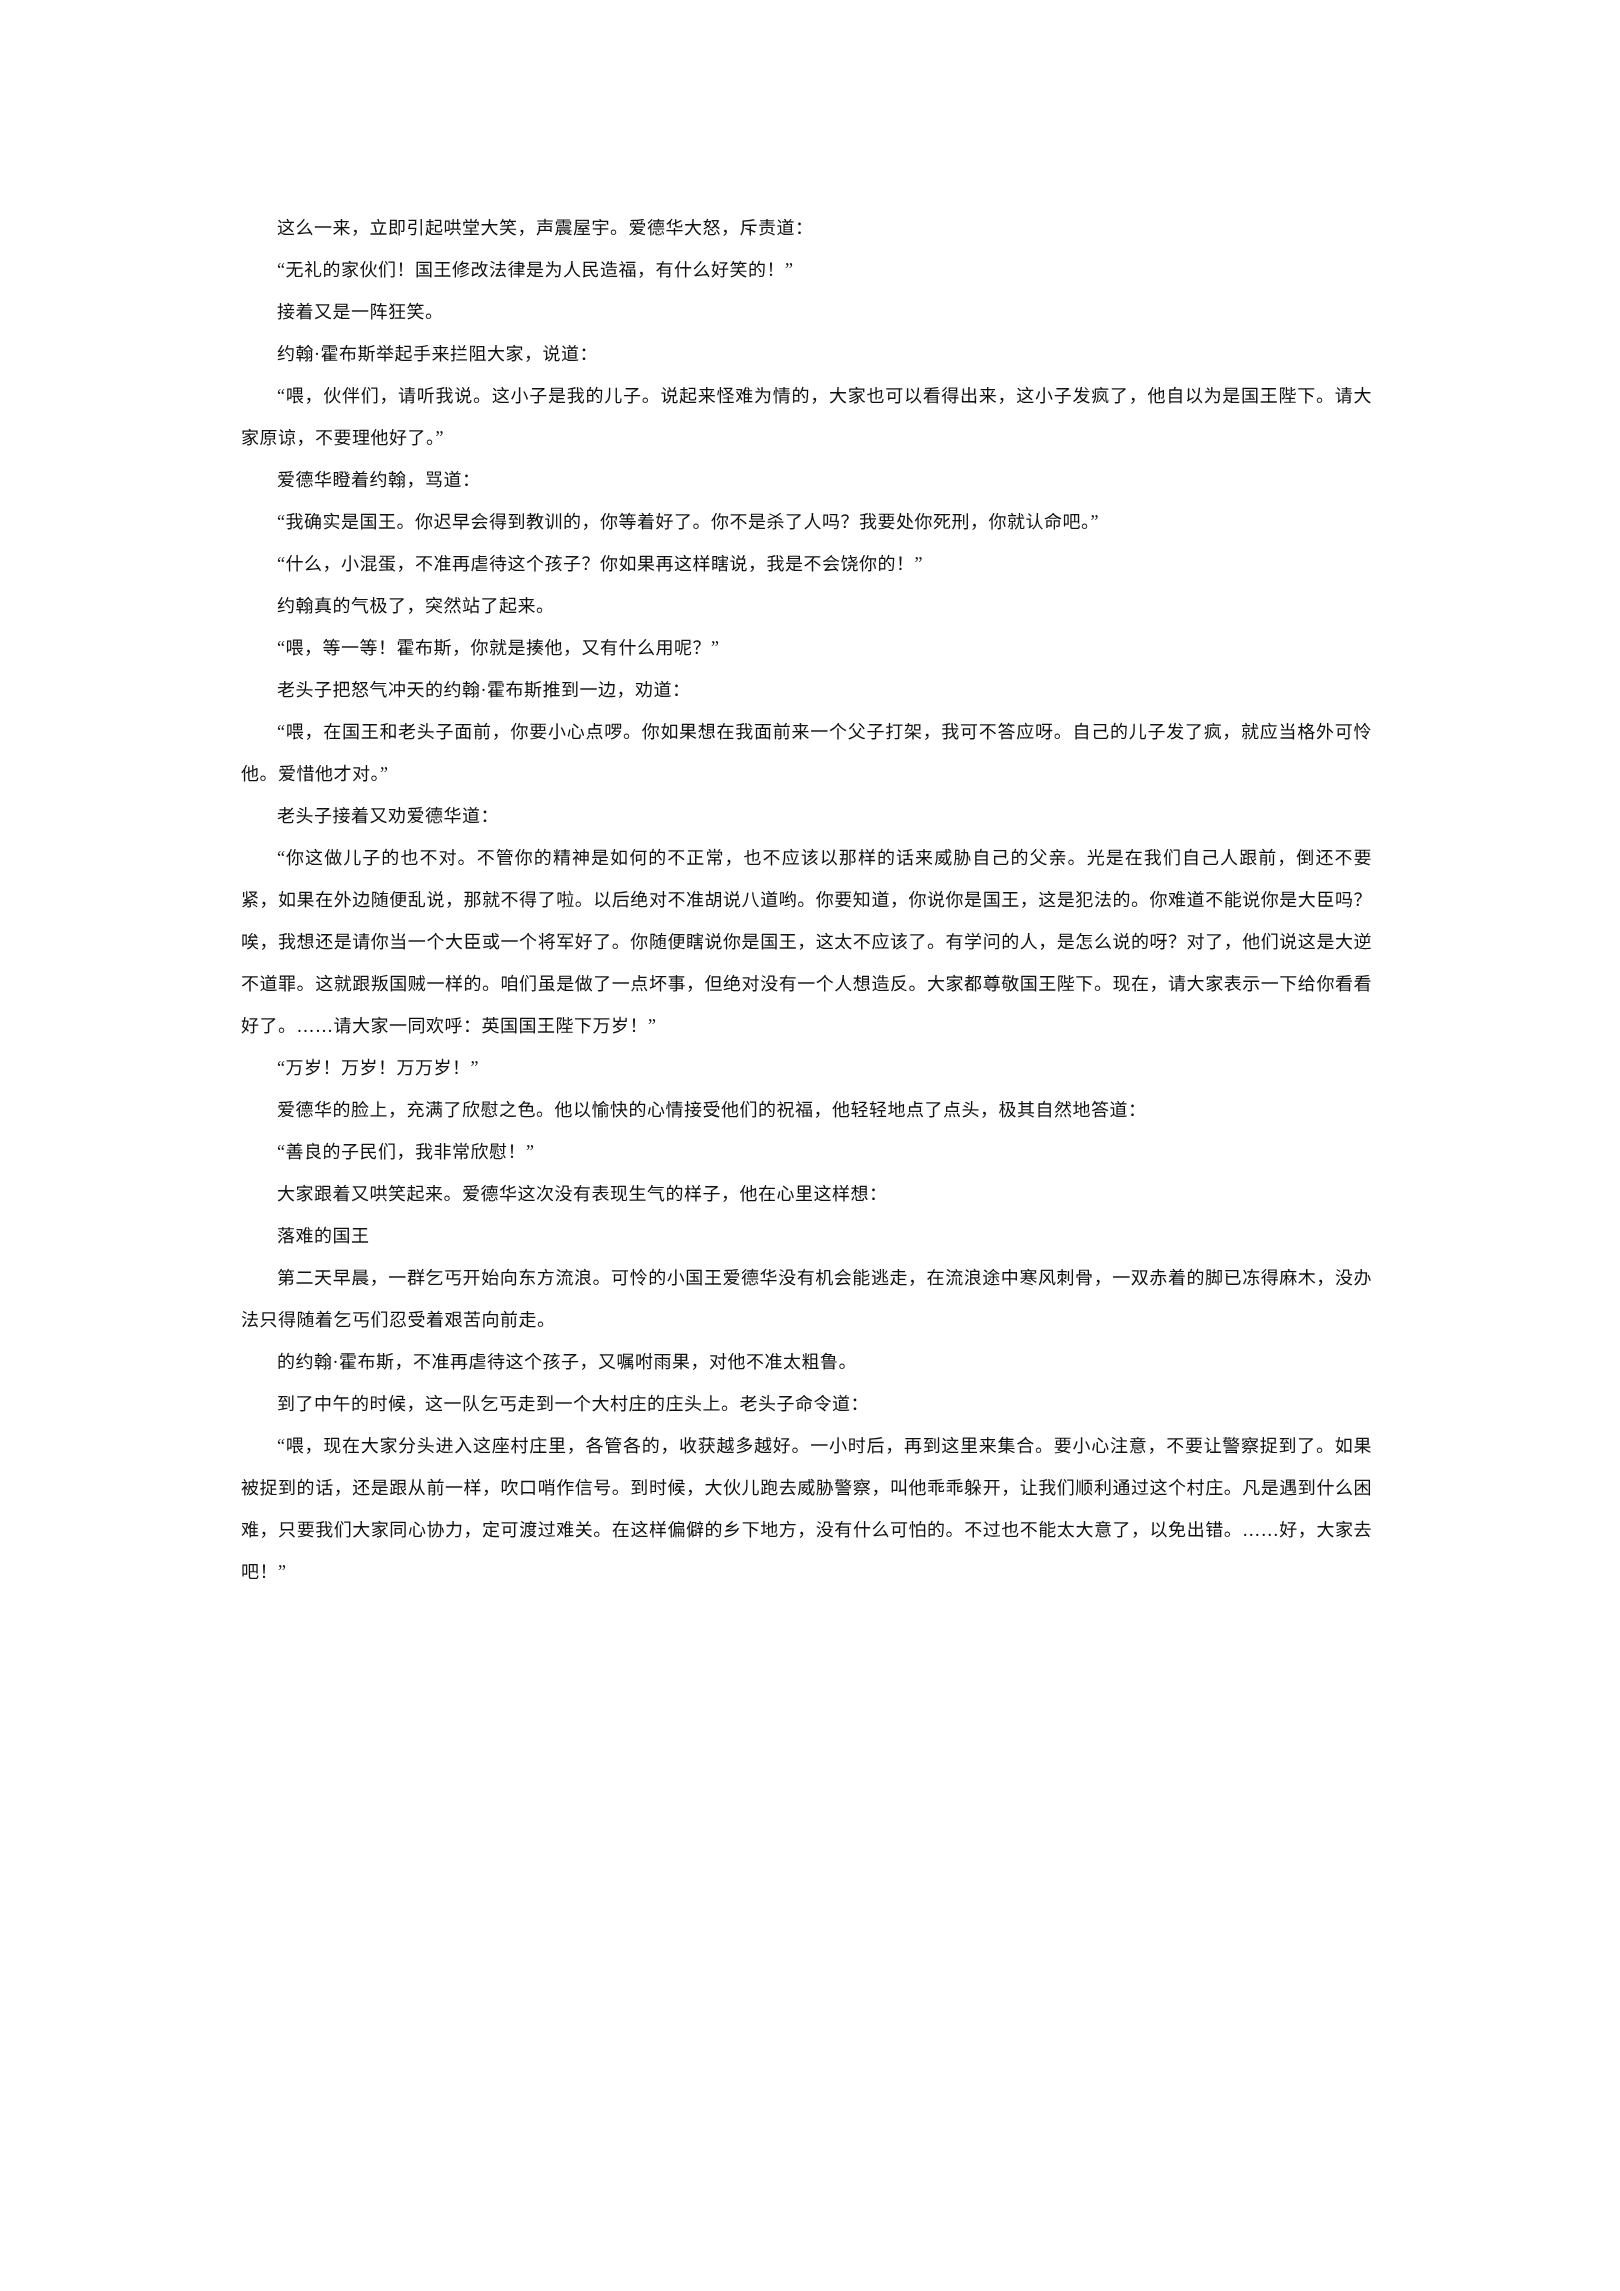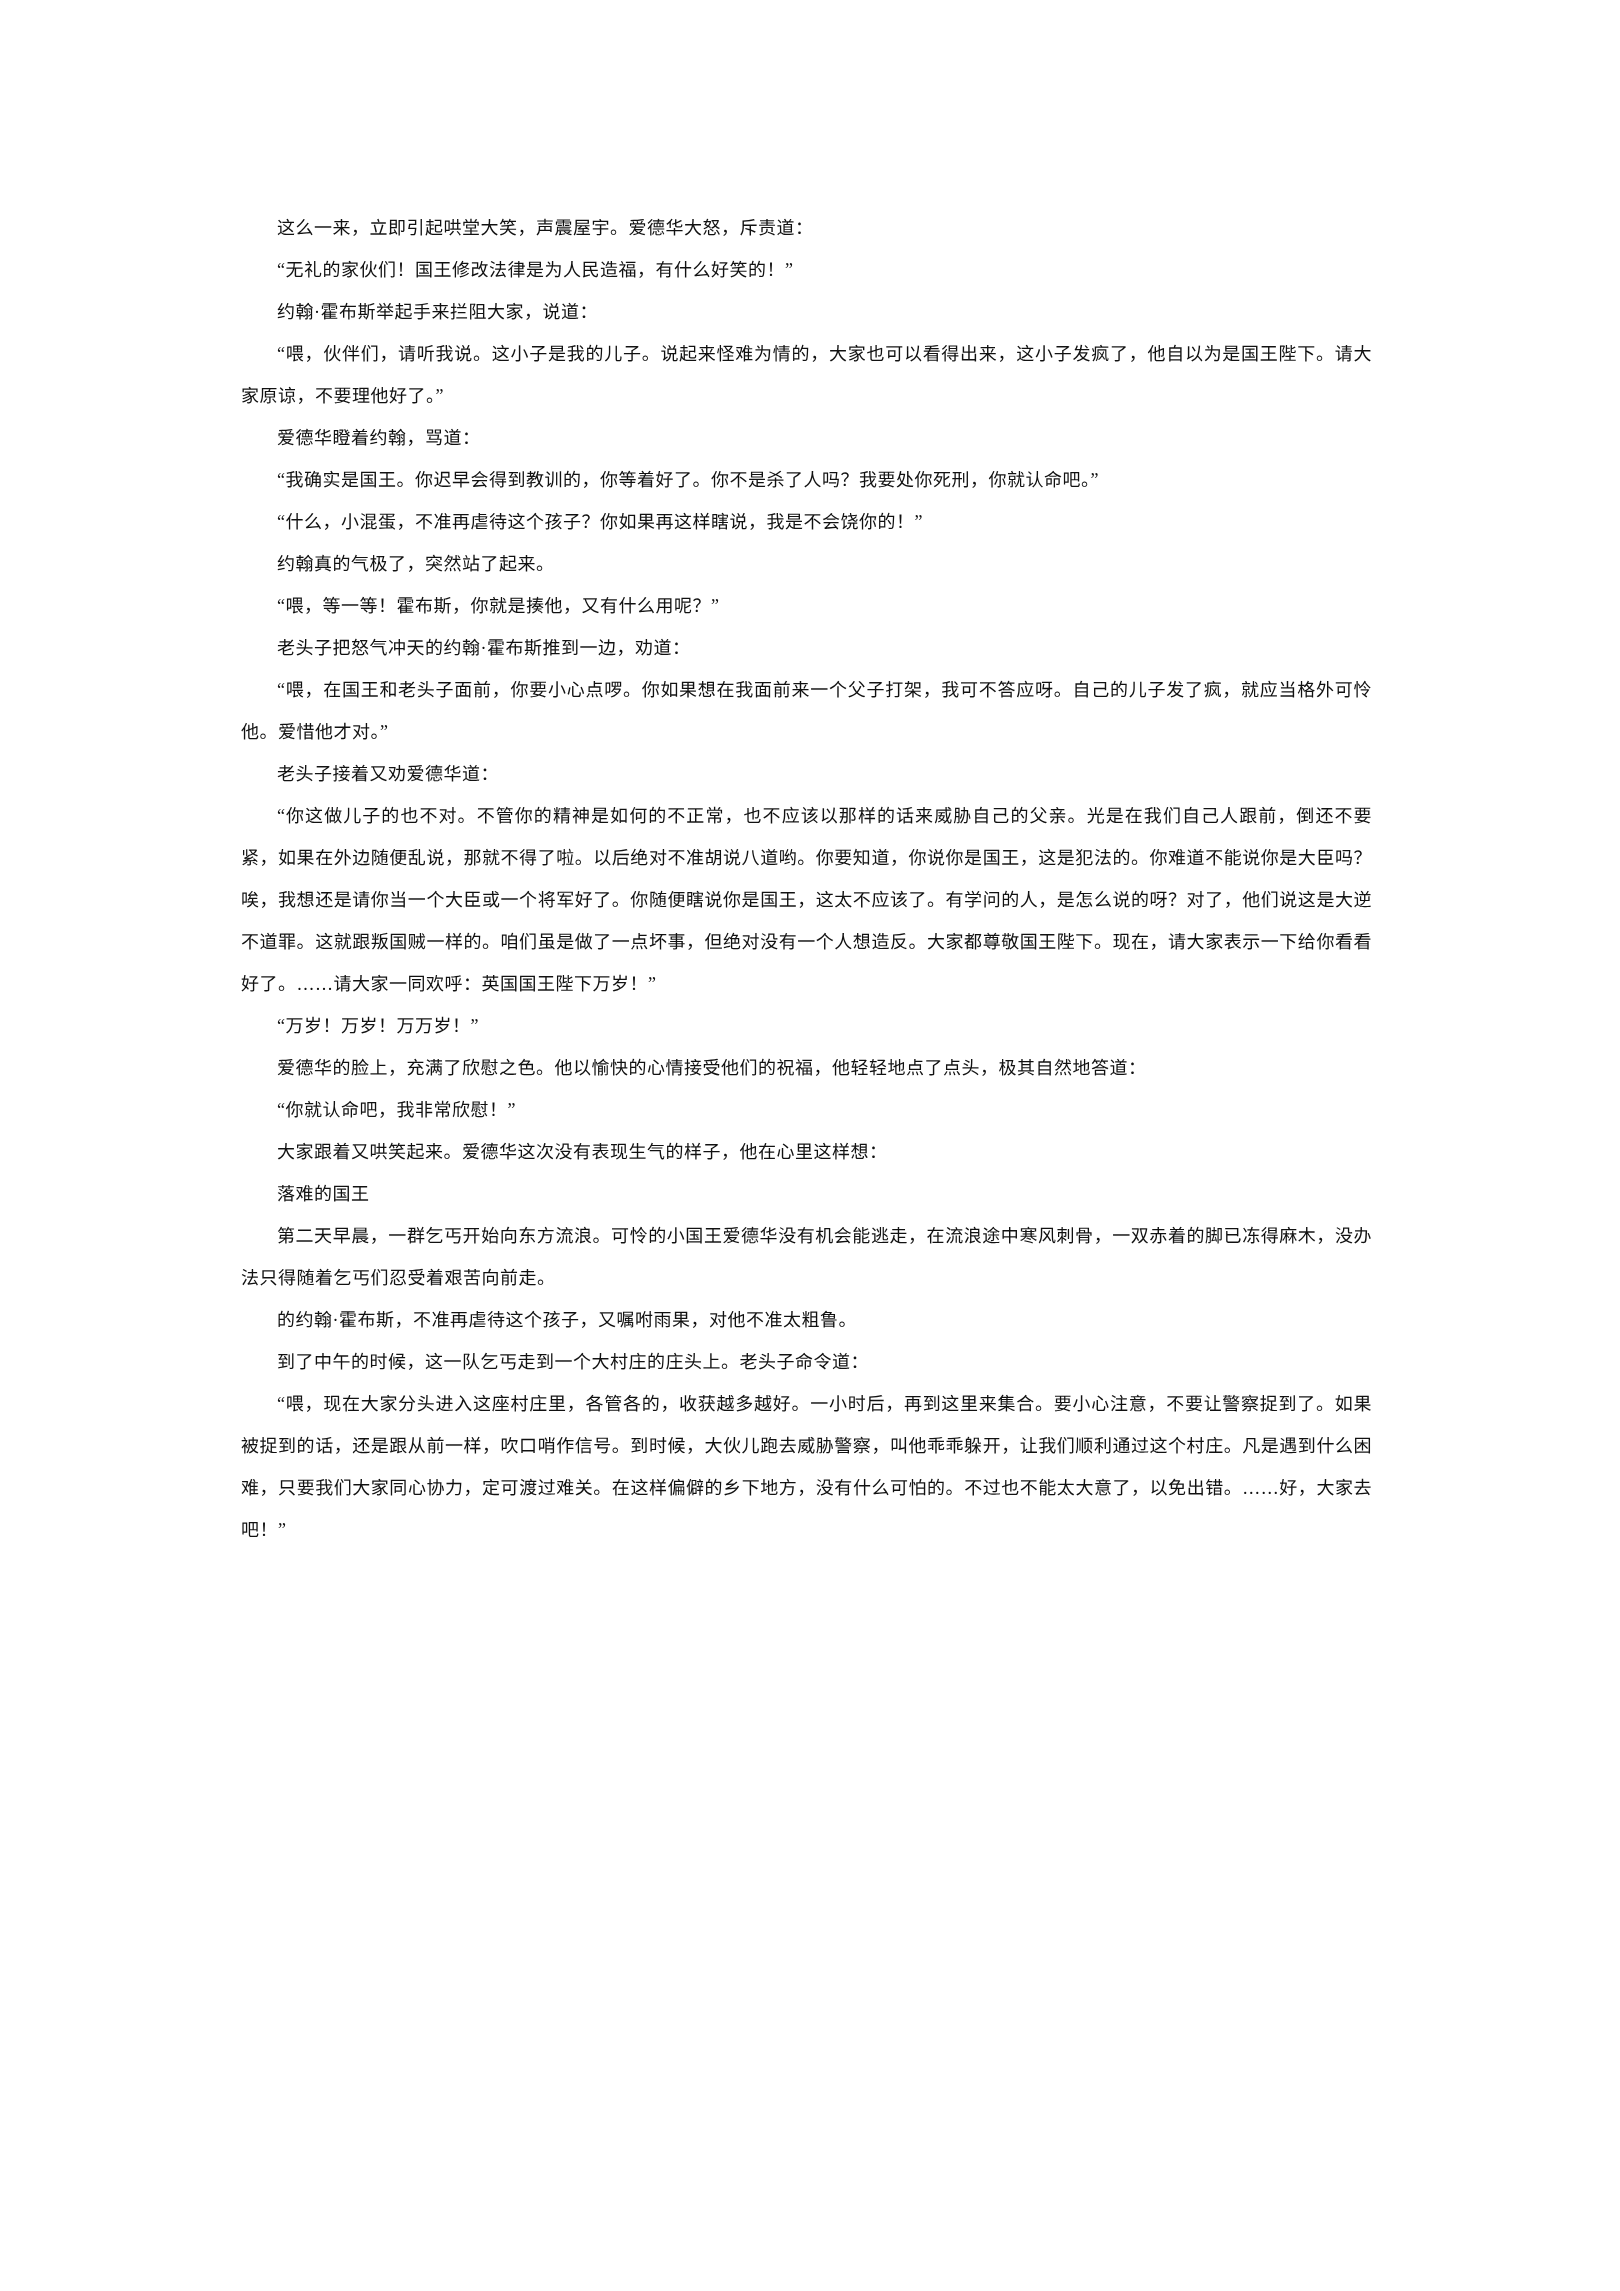--- a/index.html
+++ b/index.html
@@ -38,34 +38,35 @@
   }
 </style>
 </head>
 <body>
 
 <div class="page">
   <div class="text-column">
 
   <p>这么一来，立即引起哄堂大笑，声震屋宇。爱德华大怒，斥责道：</p>
       <p>“无礼的家伙们！国王修改法律是为人民造福，有什么好笑的！”</p>
+      <p>接着又是一阵狂笑。</p>
       <p>约翰·霍布斯举起手来拦阻大家，说道：</p>
       <p>“喂，伙伴们，请听我说。这小子是我的儿子。说起来怪难为情的，大家也可以看得出来，这小子发疯了，他自以为是国王陛下。请大家原谅，不要理他好了。”</p>
       <p>爱德华瞪着约翰，骂道：</p>
       <p>“我确实是国王。你迟早会得到教训的，你等着好了。你不是杀了人吗？我要处你死刑，你就认命吧。”</p>
       <p>“什么，小混蛋，不准再虐待这个孩子？你如果再这样瞎说，我是不会饶你的！”</p>
       <p>约翰真的气极了，突然站了起来。</p>
       <p>“喂，等一等！霍布斯，你就是揍他，又有什么用呢？”</p>
       <p>老头子把怒气冲天的约翰·霍布斯推到一边，劝道：</p>
       <p>“喂，在国王和老头子面前，你要小心点啰。你如果想在我面前来一个父子打架，我可不答应呀。自己的儿子发了疯，就应当格外可怜他。爱惜他才对。”</p>
       <p>老头子接着又劝爱德华道：</p>
       <p>“你这做儿子的也不对。不管你的精神是如何的不正常，也不应该以那样的话来威胁自己的父亲。光是在我们自己人跟前，倒还不要紧，如果在外边随便乱说，那就不得了啦。以后绝对不准胡说八道哟。你要知道，你说你是国王，这是犯法的。你难道不能说你是大臣吗？唉，我想还是请你当一个大臣或一个将军好了。你随便瞎说你是国王，这太不应该了。有学问的人，是怎么说的呀？对了，他们说这是大逆不道罪。这就跟叛国贼一样的。咱们虽是做了一点坏事，但绝对没有一个人想造反。大家都尊敬国王陛下。现在，请大家表示一下给你看看好了。……请大家一同欢呼：英国国王陛下万岁！”</p>
       <p>“万岁！万岁！万万岁！”</p>
       <p>爱德华的脸上，充满了欣慰之色。他以愉快的心情接受他们的祝福，他轻轻地点了点头，极其自然地答道：</p>
-      <p>“你就认命吧，我非常欣慰！”</p>
+      <p>“善良的子民们，我非常欣慰！”</p>
       <p>大家跟着又哄笑起来。爱德华这次没有表现生气的样子，他在心里这样想：</p>
       <p>落难的国王</p>
       <p>第二天早晨，一群乞丐开始向东方流浪。可怜的小国王爱德华没有机会能逃走，在流浪途中寒风刺骨，一双赤着的脚已冻得麻木，没办法只得随着乞丐们忍受着艰苦向前走。</p>
       <p>的约翰·霍布斯，不准再虐待这个孩子，又嘱咐雨果，对他不准太粗鲁。</p>
       <p>到了中午的时候，这一队乞丐走到一个大村庄的庄头上。老头子命令道：</p>
       <p>“喂，现在大家分头进入这座村庄里，各管各的，收获越多越好。一小时后，再到这里来集合。要小心注意，不要让警察捉到了。如果被捉到的话，还是跟从前一样，吹口哨作信号。到时候，大伙儿跑去威胁警察，叫他乖乖躲开，让我们顺利通过这个村庄。凡是遇到什么困难，只要我们大家同心协力，定可渡过难关。在这样偏僻的乡下地方，没有什么可怕的。不过也不能太大意了，以免出错。……好，大家去吧！”</p>
     </div>
 </div>
 
 

